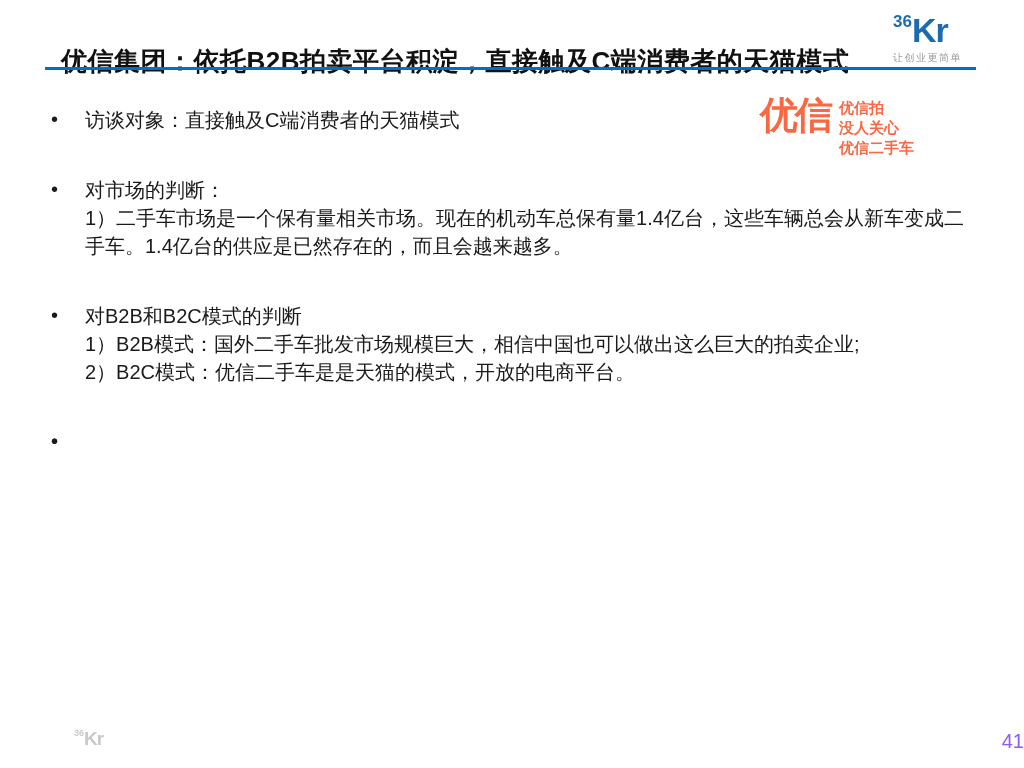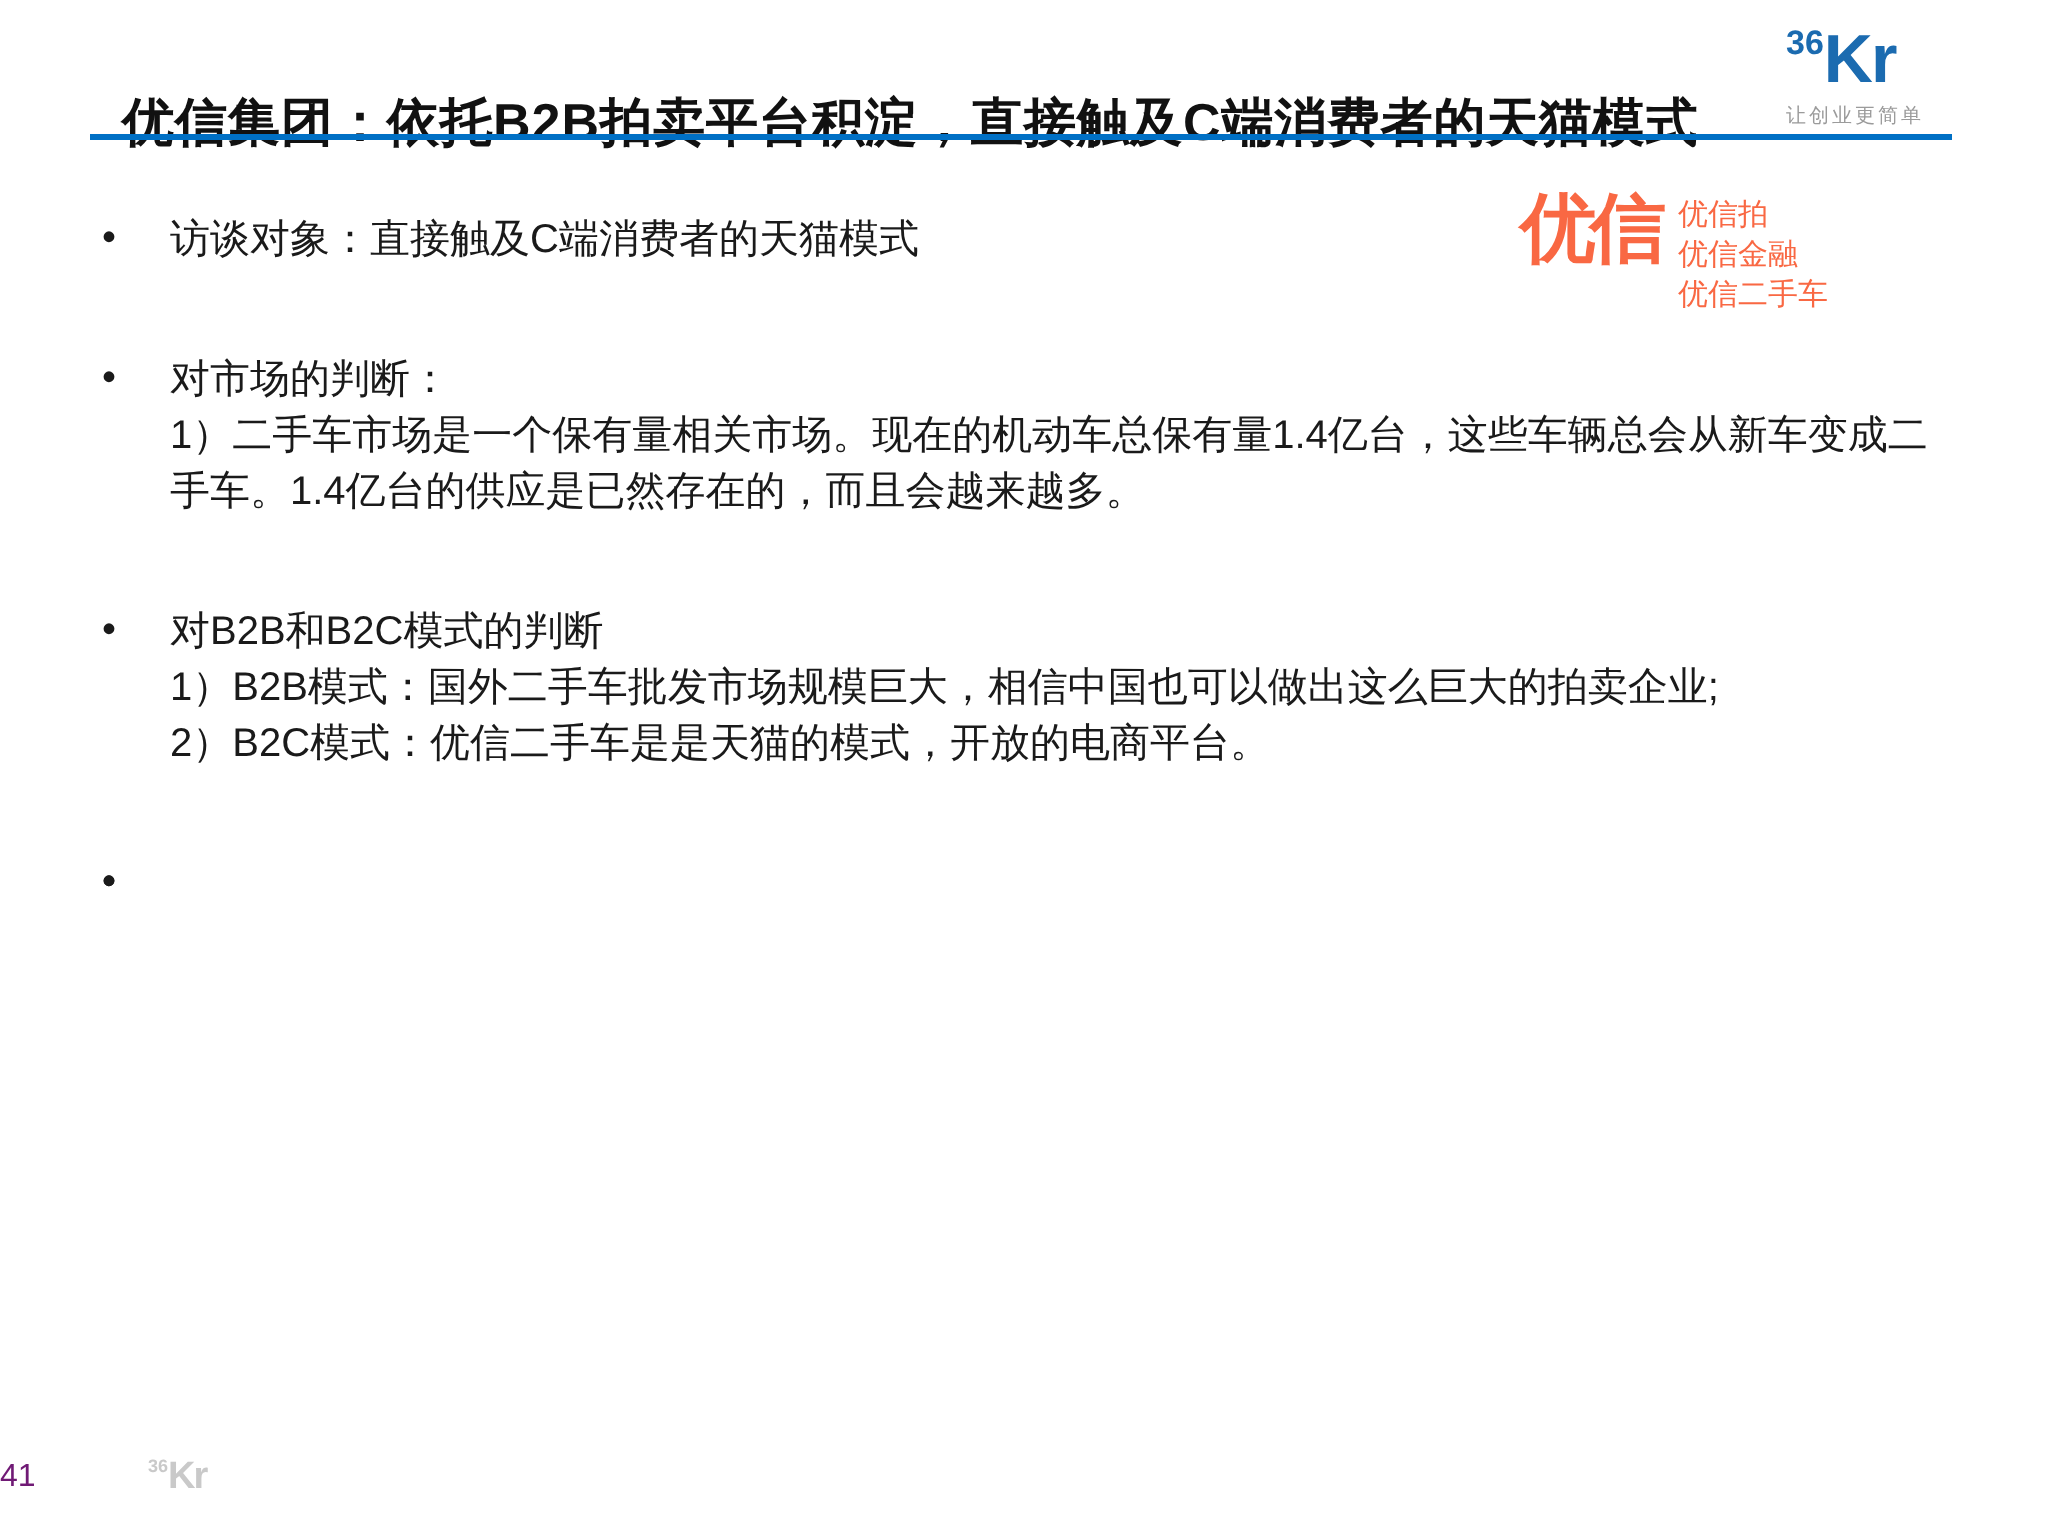--- a/index.html
+++ b/index.html
@@ -25,41 +25,41 @@
   .kr-mark{display:flex;align-items:flex-start;color:#1b6bb0;font-weight:bold;line-height:1;}
   .kr-num{font-size:17px;}
   .kr-letters{font-size:34px;letter-spacing:-1px;}
   .kr-tagline{font-size:10px;color:#9b9b9b;letter-spacing:1.5px;margin-top:4px;white-space:nowrap;}
   
   .uxin-logo{
     position:absolute;left:760px;top:96px;
     display:flex;align-items:flex-start;gap:9px;color:#f96843;
   }
   .uxin-main{font-size:38px;font-weight:bold;line-height:1;letter-spacing:-3px;}
-  .uxin-subs{display:flex;flex-direction:column;font-size:15px;font-weight:normal;line-height:20px;padding-top:2px;white-space:nowrap;}
+  .uxin-subs{display:flex;flex-direction:column;font-size:15px;font-weight:bold;line-height:20px;padding-top:2px;white-space:nowrap;}
   
   .bullets{
     position:absolute;left:48px;top:106px;width:935px;
     margin:0;padding:0;list-style:none;
     font-size:20px;line-height:28px;color:#1a1a1a;
   }
   .bullets li{position:relative;padding-left:37px;margin-bottom:42px;}
   .bullet-marker{position:absolute;left:3px;top:-1px;font-size:20px;}
   .bullet-body{white-space:pre-line;}
   
   .footer-logo{
     position:absolute;left:74px;top:729px;
     display:flex;align-items:flex-start;
     color:#c9c9c9;font-weight:bold;line-height:1;
   }
   .f-num{font-size:9px;}
   .f-letters{font-size:19px;letter-spacing:-1px;}
   .page-number{
     position:absolute;left:0;right:0;top:730px;
-    text-align:left;font-size:16px;color:#701a75;
+    text-align:right;font-size:20px;color:#8b5cf6;
   }
 </style>
 </head>
 <body>
 
 <div class="slide">
 
   <h1 class="page-title">优信集团：依托B2B拍卖平台积淀，直接触及C端消费者的天猫模式</h1>
 
   <div class="kr-logo">
@@ -69,21 +69,21 @@
     </div>
     <div class="kr-tagline">让创业更简单</div>
   </div>
 
   <div class="title-rule"></div>
 
   <div class="uxin-logo">
     <span class="uxin-main">优信</span>
     <div class="uxin-subs">
       <span>优信拍</span>
-      <span>优信金融</span>
+      <span>没人关心</span>
       <span>优信二手车</span>
     </div>
   </div>
 
   <ul class="bullets">
     <li>
       <span class="bullet-marker">•</span>
       <div class="bullet-heading">访谈对象：直接触及C端消费者的天猫模式</div>
       <div class="bullet-body"></div>
     </li>

